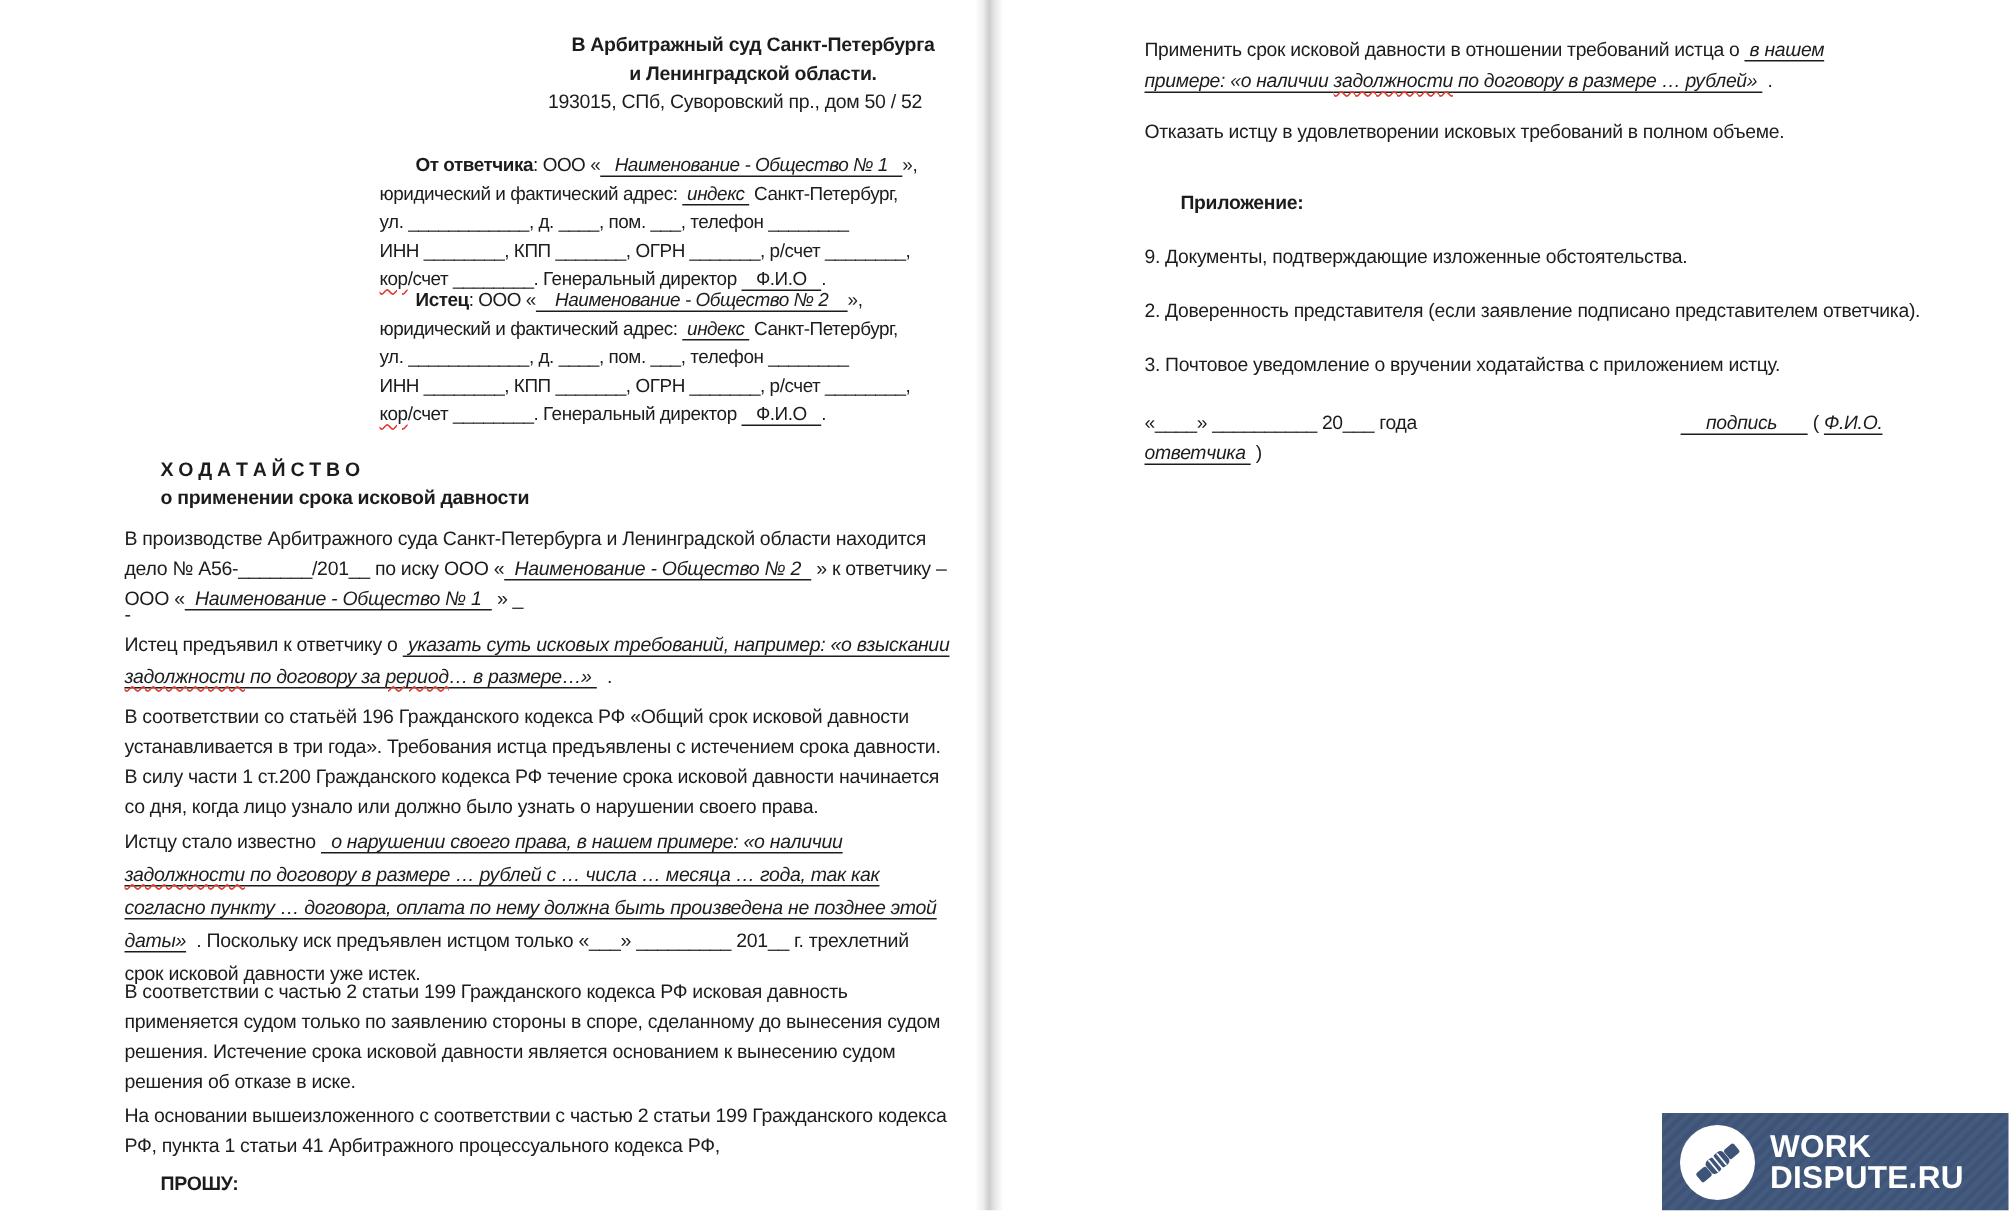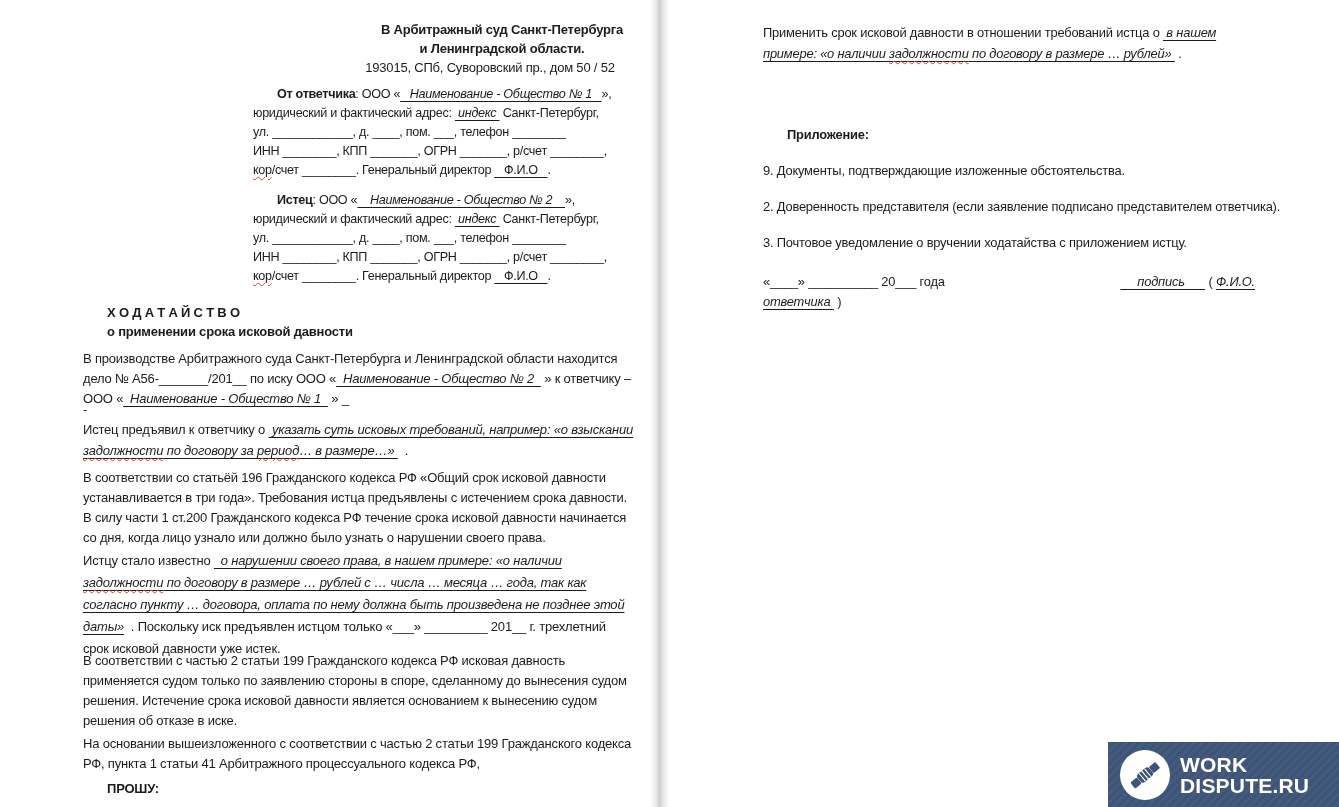--- a/index.html
+++ b/index.html
@@ -19,21 +19,21 @@
   
   .seg-b{font-weight:700;margin-left:24px;}
   .seg-iu{font-style:italic;text-decoration:underline;text-decoration-thickness:1px;text-underline-offset:3px;}
   .seg-u{text-decoration:underline;text-decoration-thickness:1px;text-underline-offset:3px;}
   .seg-sq{text-decoration-line:underline;text-decoration-style:wavy;text-decoration-color:#df3a2e;text-decoration-thickness:1px;text-underline-offset:2px;}
 
   
   #court{left:310px;top:20px;width:360px;font-size:13px;line-height:19px;letter-spacing:-0.2px;}
   #court .para{text-align:center;white-space:nowrap;}
   .addr{left:253px;width:362px;font-size:12.6px;line-height:19px;letter-spacing:-0.3px;}
-  #respondent{top:85px;}
+  #respondent{top:101px;}
   #plaintiff{top:191px;}
 
   .mainblk{left:83px;width:552px;font-size:13px;line-height:20px;letter-spacing:-0.2px;}
   #title{top:303px;line-height:19px;}
   #p1{top:349px;}
   #dash{top:403px;line-height:14px;}
   #p2{top:419px;line-height:21px;}
   #p3{top:468px;}
   #p4{top:550px;line-height:22px;}
   #p5{top:651px;}
@@ -114,20 +114,23 @@
         <div class="para"><span class="seg-b">ПРОШУ:</span></div>
       </div>
   </div>
 
   <div id="gutter"></div>
 
   <div id="page-right" class="page">
     <div id="r1" class="blk rblk">
         <div class="para justify"><span>Применить срок исковой давности  в отношении требований истца о </span><span class="seg-iu">&nbsp;в нашем примере: «о наличии </span><span class="seg-iu"><span class="seg-sq">задолжности</span></span><span class="seg-iu"> по договору в размере … рублей»&nbsp;</span><span>&nbsp;.</span></div>
       </div>
+    <div id="r2" class="blk rblk">
+        <div class="para"><span>Отказать истцу в удовлетворении исковых требований в полном объеме.</span></div>
+      </div>
     <div id="rhead" class="blk rblk">
         <div class="para"><span class="seg-b">Приложение:</span></div>
       </div>
     <div id="ri1" class="blk rblk nowrap">
         <div class="para"><span>9. Документы, подтверждающие изложенные обстоятельства.</span></div>
       </div>
     <div id="ri2" class="blk rblk nowrap">
         <div class="para"><span>2. Доверенность представителя (если заявление подписано представителем ответчика).</span></div>
       </div>
     <div id="ri3" class="blk rblk nowrap">

